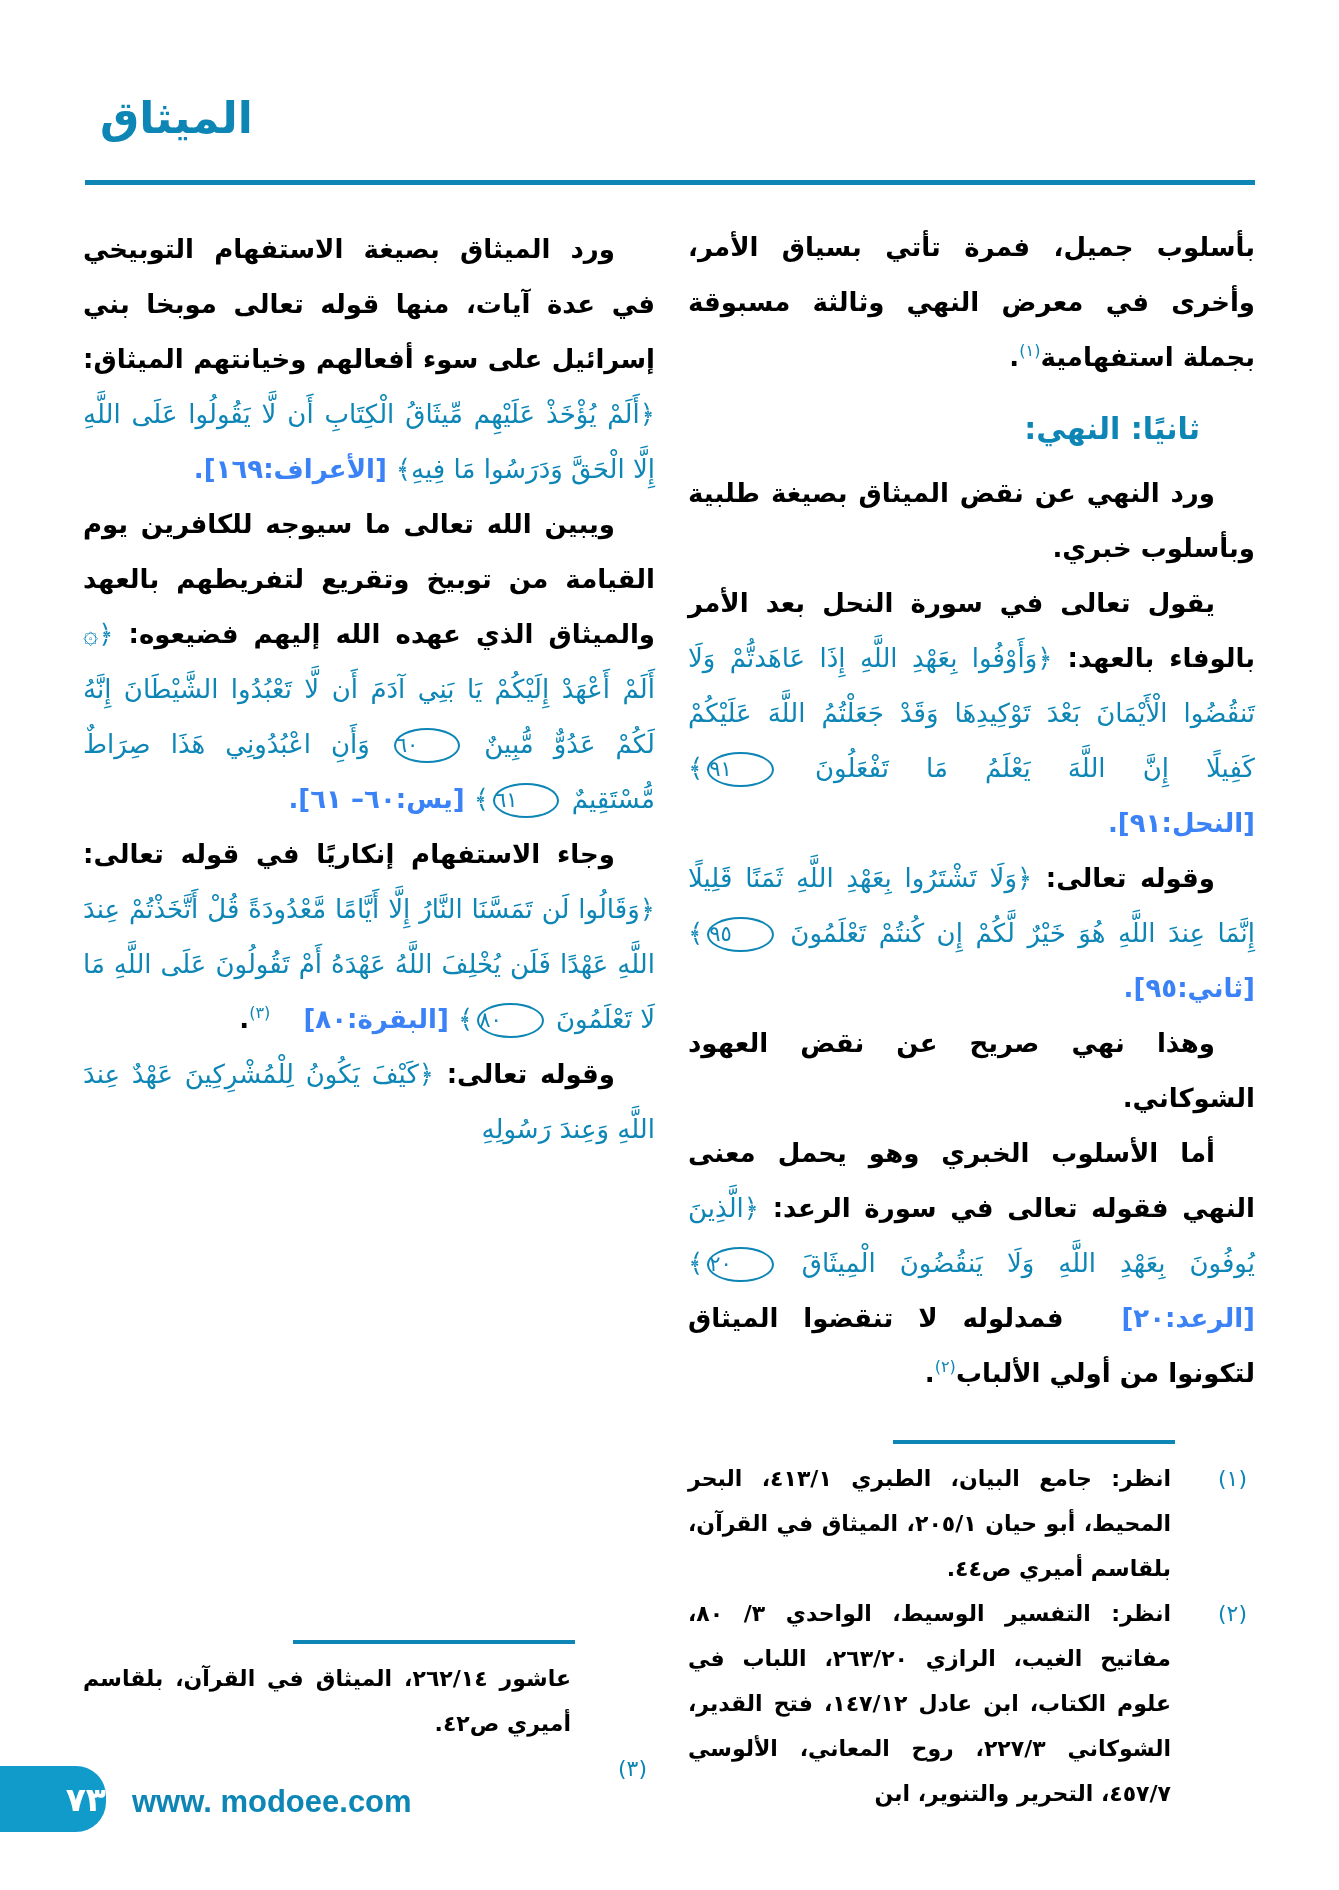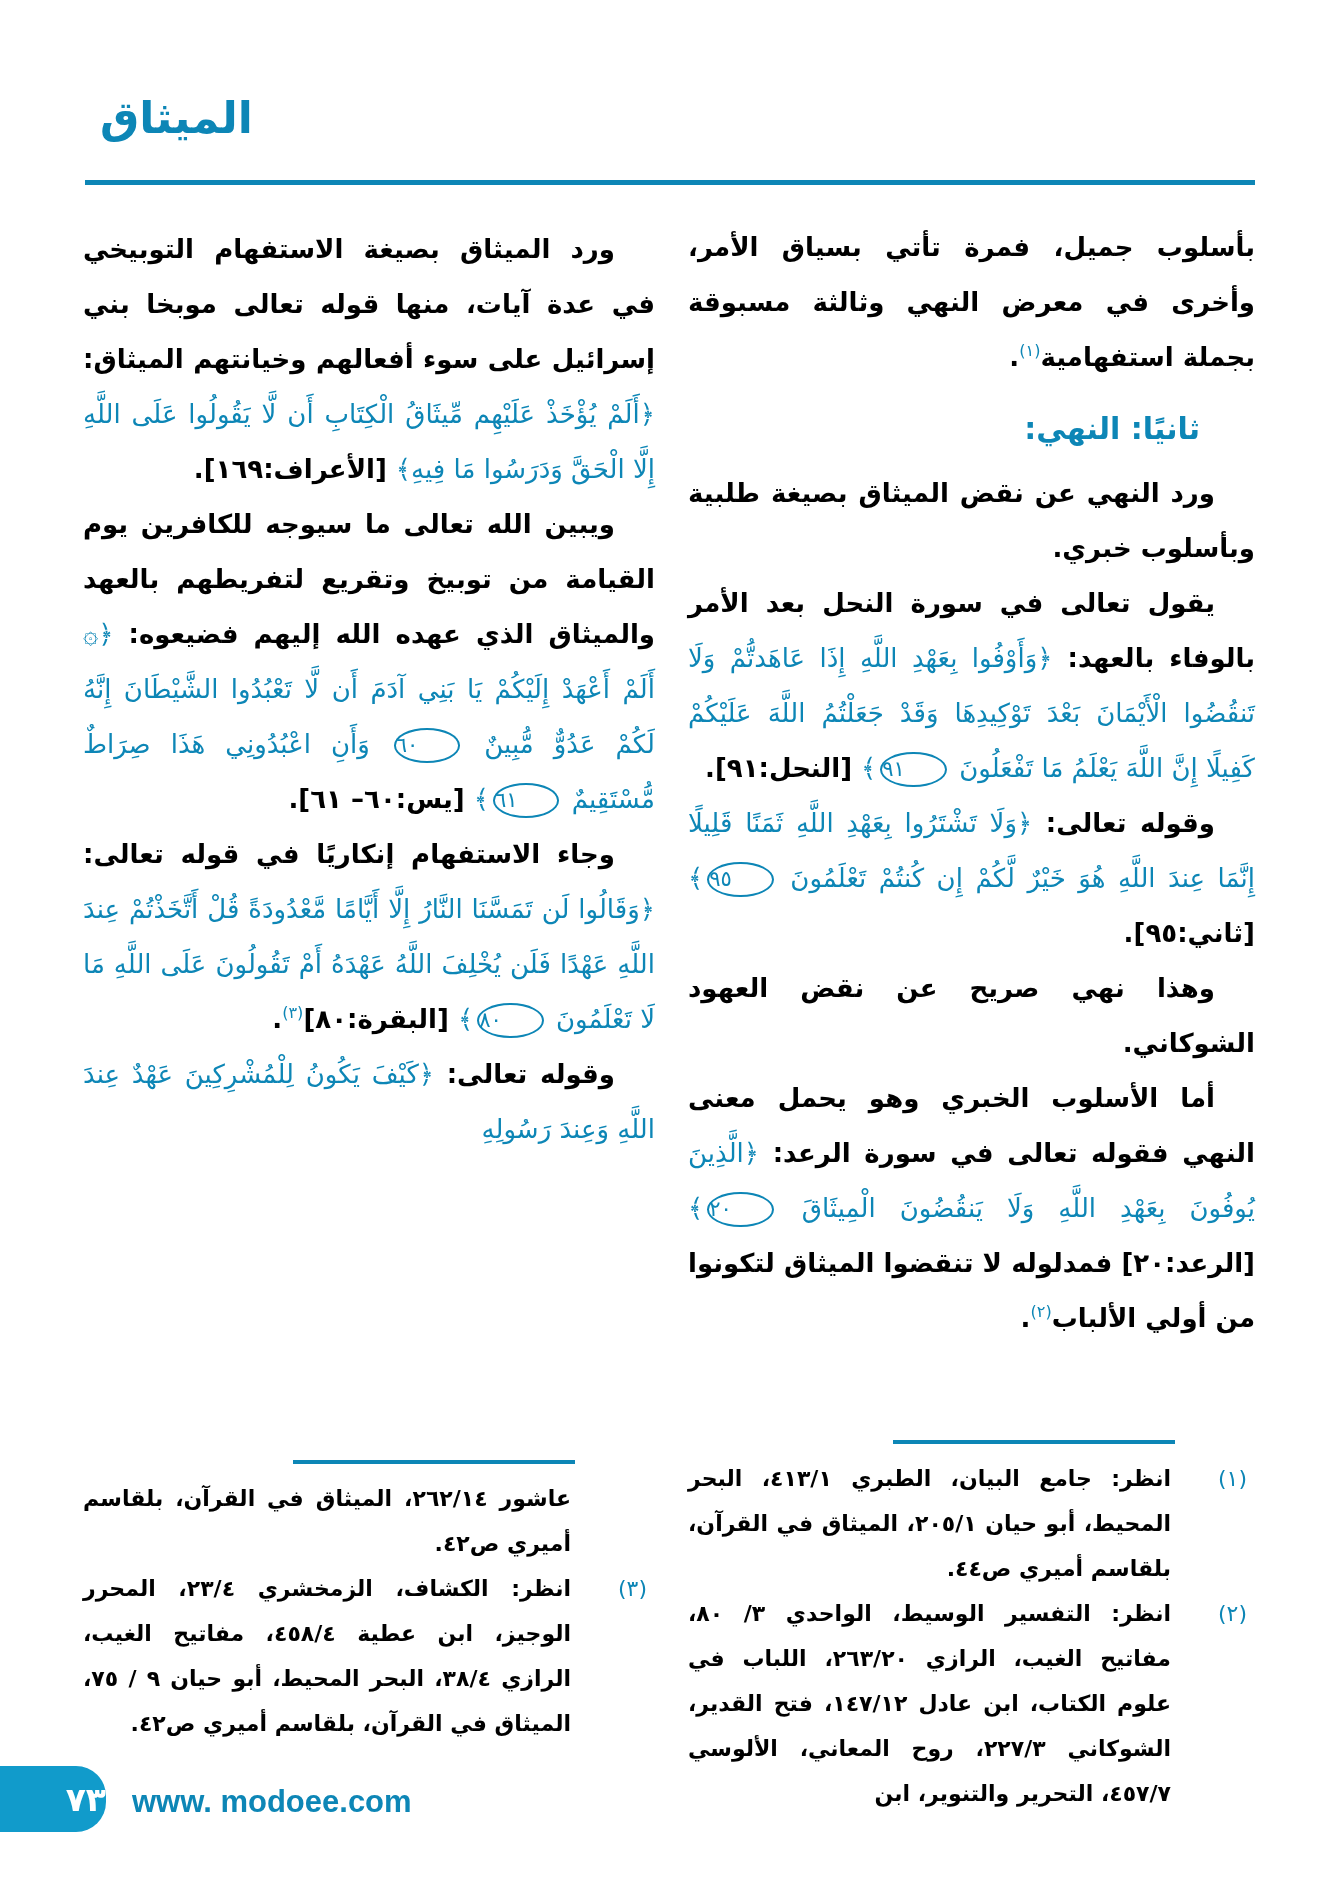--- a/index.html
+++ b/index.html
@@ -31,21 +31,21 @@
   .col-body { font-size:26px; line-height:55px; font-weight:700; }
   .heading {
     color:var(--accent,#0d86b6);
     font-size:30px; font-weight:bold;
     margin:16px 55px 10px 0;
     text-align:right;
   }
   .para { margin:0; text-indent:40px; }
   .para.no-indent { text-indent:0; }
   .verse { color:var(--accent,#0d86b6); font-weight:400; }
-  .ref { color:#000000; }
+  .ref { color:#3b82f6;margin-left:33px; }
   .fnref {
     color:var(--accent,#0d86b6);
     font-size:0.62em; font-weight:400;
     vertical-align:super; line-height:0;
   }
   .vnum {
     display:inline-block; box-sizing:border-box;
     min-width:35px; height:35px; line-height:30px;
     border:2px solid var(--accent,#0d86b6); border-radius:50%;
     color:var(--accent,#0d86b6);
@@ -117,21 +117,21 @@
     <div class="col-body">
         <p class="para"><span class="t">ورد الميثاق بصيغة الاستفهام التوبيخي في عدة آيات، منها قوله تعالى موبخا بني إسرائيل على سوء أفعالهم وخيانتهم الميثاق: </span><span class="verse">﴿أَلَمْ يُؤْخَذْ عَلَيْهِم مِّيثَاقُ الْكِتَابِ أَن لَّا يَقُولُوا عَلَى اللَّهِ إِلَّا الْحَقَّ وَدَرَسُوا مَا فِيهِ﴾</span><span class="ref"> [الأعراف:١٦٩].</span></p>
         <p class="para"><span class="t">ويبين الله تعالى ما سيوجه للكافرين يوم القيامة من توبيخ وتقريع لتفريطهم بالعهد والميثاق الذي عهده الله إليهم فضيعوه: </span><span class="verse">﴿۞ أَلَمْ أَعْهَدْ إِلَيْكُمْ يَا بَنِي آدَمَ أَن لَّا تَعْبُدُوا الشَّيْطَانَ إِنَّهُ لَكُمْ عَدُوٌّ مُّبِينٌ </span><span class="vnum">٦٠</span><span class="verse"> وَأَنِ اعْبُدُونِي هَذَا صِرَاطٌ مُّسْتَقِيمٌ </span><span class="vnum">٦١</span><span class="verse">﴾</span><span class="ref"> [يس:٦٠– ٦١].</span></p>
         <p class="para"><span class="t">وجاء الاستفهام إنكاريًا في قوله تعالى: </span><span class="verse">﴿وَقَالُوا لَن تَمَسَّنَا النَّارُ إِلَّا أَيَّامًا مَّعْدُودَةً قُلْ أَتَّخَذْتُمْ عِندَ اللَّهِ عَهْدًا فَلَن يُخْلِفَ اللَّهُ عَهْدَهُ أَمْ تَقُولُونَ عَلَى اللَّهِ مَا لَا تَعْلَمُونَ </span><span class="vnum">٨٠</span><span class="verse">﴾</span><span class="ref"> [البقرة:٨٠]</span><sup class="fnref">(٣)</sup><span class="t">.</span></p>
         <p class="para"><span class="t">وقوله تعالى: </span><span class="verse">﴿كَيْفَ يَكُونُ لِلْمُشْرِكِينَ عَهْدٌ عِندَ اللَّهِ وَعِندَ رَسُولِهِ</span></p>
       </div>
     <div class="footnotes">
       <div class="fn-rule"></div>
       <div>
           <div class="fn-item"><span class="fn-text">عاشور ٢٦٢/١٤، الميثاق في القرآن، بلقاسم أميري ص٤٢.</span></div>
-          <div class="fn-item"><span class="fn-marker">(٣)</span><span class="fn-text">انظر: الكشاف، الزمخشري ٢٣/٤، المحرر الوجيز، ابن عطية ٤٥٨/٤، مفاتيح الغيب، الرازي ٣٨/٤، البحر المحيط، أبو حيان ٩ / ٧٥، الميثاق في القرآن، بلقاسم أميري ص٤٢.</span></div>
+          <div class="fn-item"><span class="fn-marker">(٣)</span></div>
         </div>
     </div>
   </div>
 
   <div class="page-badge">
     <span>٧٣</span>
   </div>
   <div class="website">www. modoee.com</div>
 
 </div>

